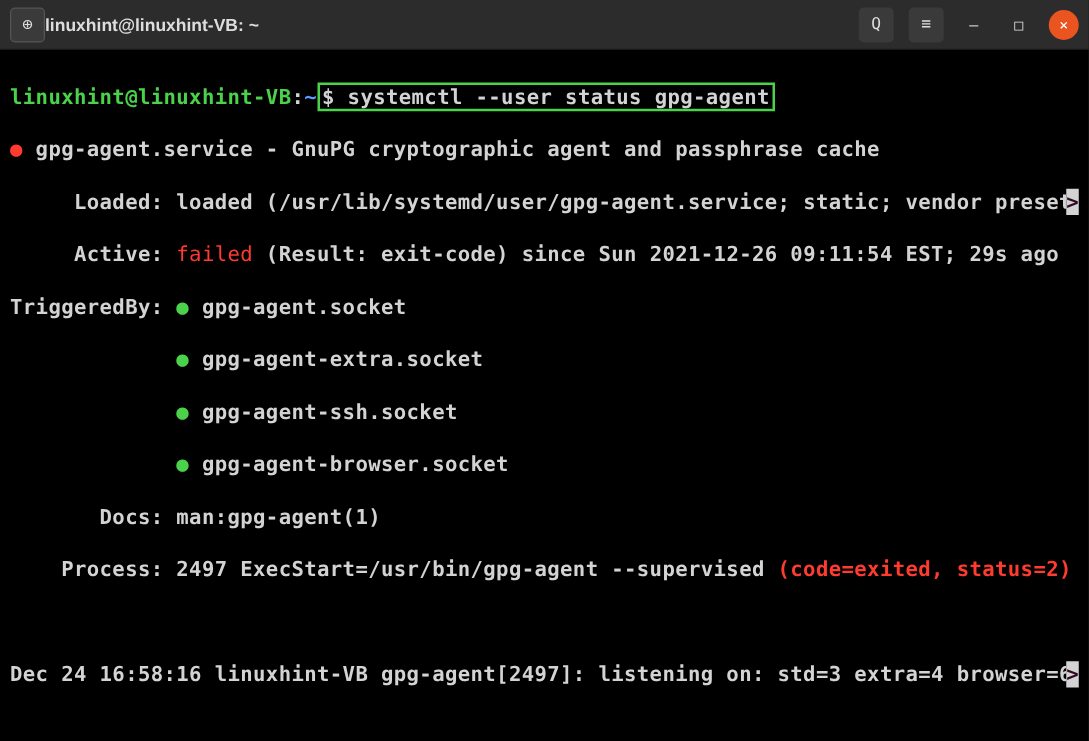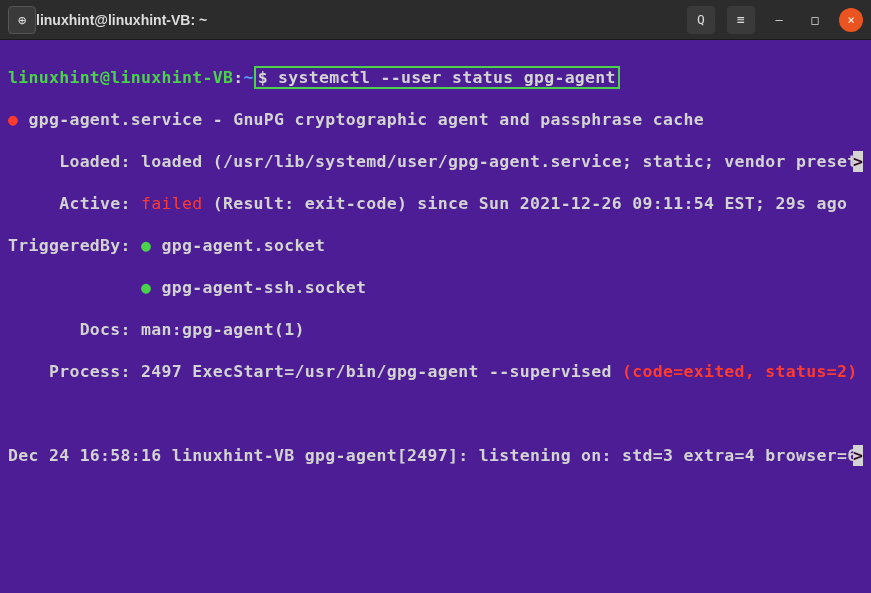--- a/index.html
+++ b/index.html
@@ -57,21 +57,21 @@
       height: 24px;
       border-radius: 50%;
       display: flex;
       align-items: center;
       justify-content: center;
       color: #ddd;
       font-size: 12px;
     }
     .win-btn.close { background: #e95420; color: #fff; }
     .terminal {
-      background: #4c1d95;
+      background: #000000;
       padding: 6px 8px;
       height: calc(593px - 40px);
       font-size: 16.5px;
       line-height: 21px;
       font-weight: bold;
       color: #d3d3d3;
       white-space: pre;
       overflow: hidden;
       font-family: "DejaVu Sans Mono", "Ubuntu Mono", monospace;
       letter-spacing: 0.3px;
@@ -124,21 +124,23 @@
     </div>
   </div>
 </div>
 
 <div class="terminal">
 <div><span class="prompt-user">linuxhint@linuxhint-VB</span><span class="prompt-colon">:</span><span class="prompt-path">~</span><span class="cmd-highlight">$ systemctl --user status gpg-agent</span></div>
 <div><span class="dot-red">●</span><span> gpg-agent.service - GnuPG cryptographic agent and passphrase cache</span></div>
 <div class="line"><span><span>     Loaded: </span><span>loaded (/usr/lib/systemd/user/gpg-agent.service; static; vendor preset:</span></span><span class="gt">&gt;</span></div>
 <div><span>     Active: </span><span class="failed">failed</span><span> (Result: exit-code) since Sun 2021-12-26 09:11:54 EST; 29s ago</span></div>
 <div><span>TriggeredBy: </span><span class="dot-green">●</span><span> gpg-agent.socket</span></div>
+<div>             <span class="dot-green">●</span><span> gpg-agent-extra.socket</span></div>
 <div>             <span class="dot-green">●</span><span> gpg-agent-ssh.socket</span></div>
+<div>             <span class="dot-green">●</span><span> gpg-agent-browser.socket</span></div>
 <div>       Docs: man:gpg-agent(1)</div>
 <div><span>    Process: 2497 ExecStart=/usr/bin/gpg-agent --supervised </span><span class="code-exited">(code=exited, status=2)</span></div>
 <div> </div>
 <div class="line"><span>Dec 24 16:58:16 linuxhint-VB gpg-agent[2497]: listening on: std=3 extra=4 browser=6 </span><span class="gt">&gt;</span></div>
 
 
 
 
 
 

